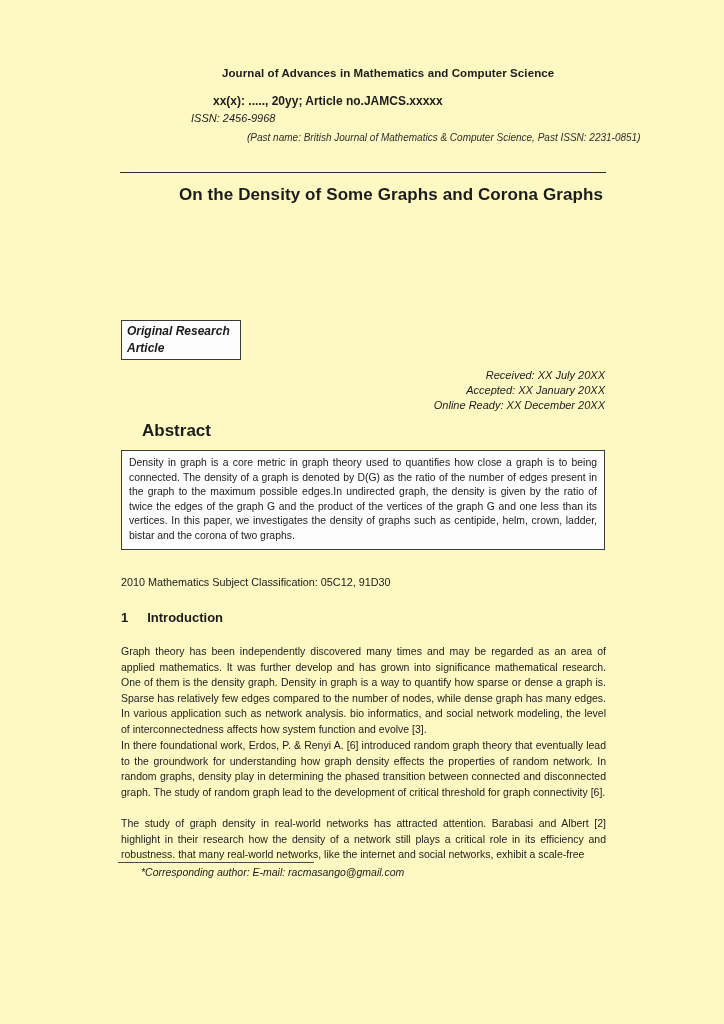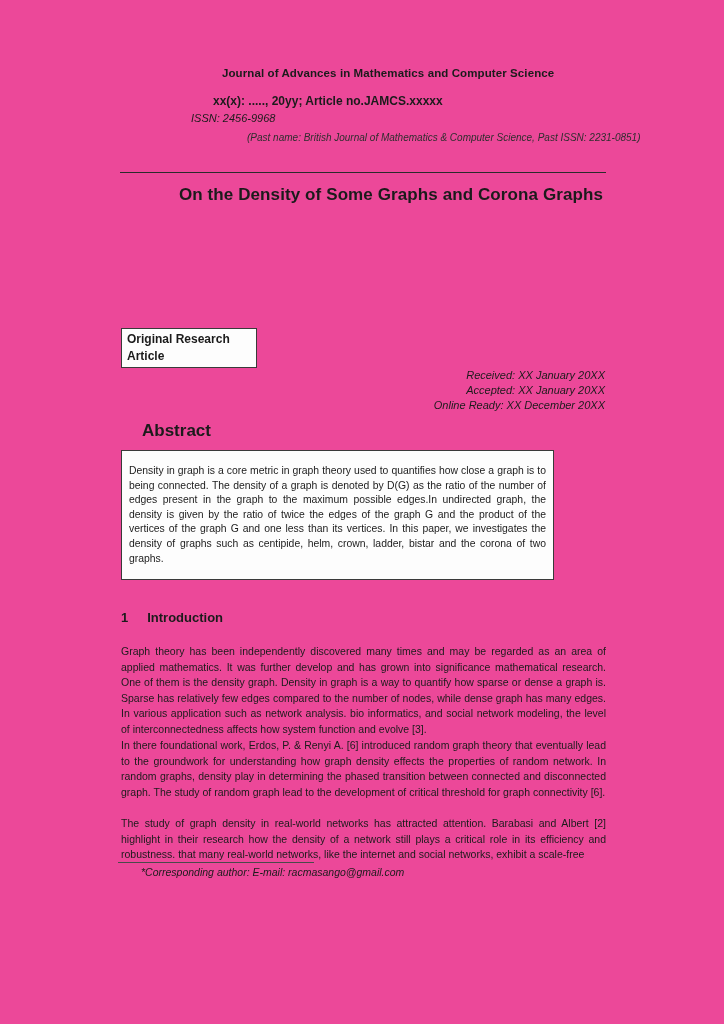--- a/index.html
+++ b/index.html
@@ -4,21 +4,21 @@
 <style>
   html, body {
     margin: 0;
     padding: 0;
     background: #ffffff;
   }
   .page {
     position: relative;
     width: 724px;
     height: 1024px;
-    background: #ec4899;
+    background: #fef9c3;
     font-family: "Liberation Sans", sans-serif;
     color: #1b1b1b;
     overflow: hidden;
   }
   .abs { position: absolute; }
 
   
   .journal-name {
     left: 222px; top: 67px;
     font-size: 11.5px; font-weight: bold;
@@ -51,44 +51,43 @@
     left: 175px; top: 185px; width: 432px;
     font-size: 17px; font-weight: bold;
     text-align: center;
     letter-spacing: 0.1px;
   }
 
   .ora-box {
     left: 121px; top: 320px;
     width: 108px;
     border: 1.5px solid #3a3a3a;
-    padding: 2px 21px 3px 5px;
-    font-size: 12px; font-weight: bold; 
+    padding: 2px 5px 3px 5px;
+    font-size: 12px; font-weight: bold; font-style: italic;
     line-height: 1.38;
     background: #fdfdfd;
-    margin-top: 8px;
   }
 
   .dates-block {
     left: 305px; top: 368px; width: 300px;
     text-align: right;
     font-size: 11px; font-style: italic;
     line-height: 14.8px;
   }
 
   .abstract-heading {
     left: 142px; top: 421px;
     font-size: 17px; font-weight: bold; text-align: center;
   }
   .abstract-box {
     left: 121px; top: 450px;
-    width: 433px;
+    width: 484px;
     box-sizing: border-box;
     border: 1px solid #3a3a3a;
-    padding: 13px 7px;
+    padding: 5px 7px;
     font-size: 10.4px;
     line-height: 14.6px;
     text-align: justify;
     background: #fdfdfd;
   }
 
   .keywords-line {
     left: 121px; top: 561px;
     font-size: 10.8px; font-style: italic;
     white-space: nowrap;
@@ -138,30 +137,31 @@
   <div class="abs past-name-line">(Past name: British Journal of Mathematics &amp; Computer Science, Past ISSN: 2231-0851)</div>
 
   <div class="abs title-rule"></div>
   <div class="abs article-title">On the Density of Some Graphs and Corona Graphs</div>
 
   <div class="abs ora-box">
     <span>Original Research Article</span>
   </div>
 
   <div class="abs dates-block">
-    <div>Received: XX January 20XX</div>
+    <div>Received: XX July 20XX</div>
     <div>Accepted: XX January 20XX</div>
     <div>Online Ready: XX December 20XX</div>
   </div>
 
   <div class="abs abstract-heading">Abstract</div>
   <div class="abs abstract-box">
     <span>Density in graph is a core metric in graph theory used to quantifies how close a graph is to being connected. The density of a graph is denoted by D(G) as the ratio of the number of edges present in the graph to the maximum possible edges.In undirected graph, the density is given by the ratio of twice the edges of the graph G and the product of the vertices of the graph G and one less than its vertices. In this paper, we investigates the density of graphs such as centipide, helm, crown, ladder, bistar and the corona of two graphs.</span>
   </div>
 
+  <div class="abs classification-line">2010 Mathematics Subject Classification: 05C12, 91D30</div>
 
   <div class="abs section-heading">
     <span class="sec-num">1</span><span class="sec-title">Introduction</span>
   </div>
 
   <div class="abs body-para para-1">Graph theory has been independently discovered many times and may be regarded as an area of applied mathematics. It was further develop and has grown into significance mathematical research. One of them is the density graph. Density in graph is a way to quantify how sparse or dense a graph is. Sparse has relatively few edges compared to the number of nodes, while dense graph has many edges. In various application such as network analysis. bio informatics, and social network modeling, the level of interconnectedness affects how system function and evolve [3].</div>
   <div class="abs body-para para-2">In there foundational work, Erdos, P. &amp; Renyi A. [6] introduced random graph theory that eventually lead to the groundwork for understanding how graph density effects the properties of random network. In random graphs, density play in determining the phased transition between connected and disconnected graph. The study of random graph lead to the development of critical threshold for graph connectivity [6].</div>
   <div class="abs body-para para-3">The study of graph density in real-world networks has attracted attention. Barabasi and Albert [2] highlight in their research how the density of a network still plays a critical role in its efficiency and robustness. that many real-world networks, like the internet and social networks, exhibit a scale-free</div>
 
   <div class="abs footnote-rule"></div>

